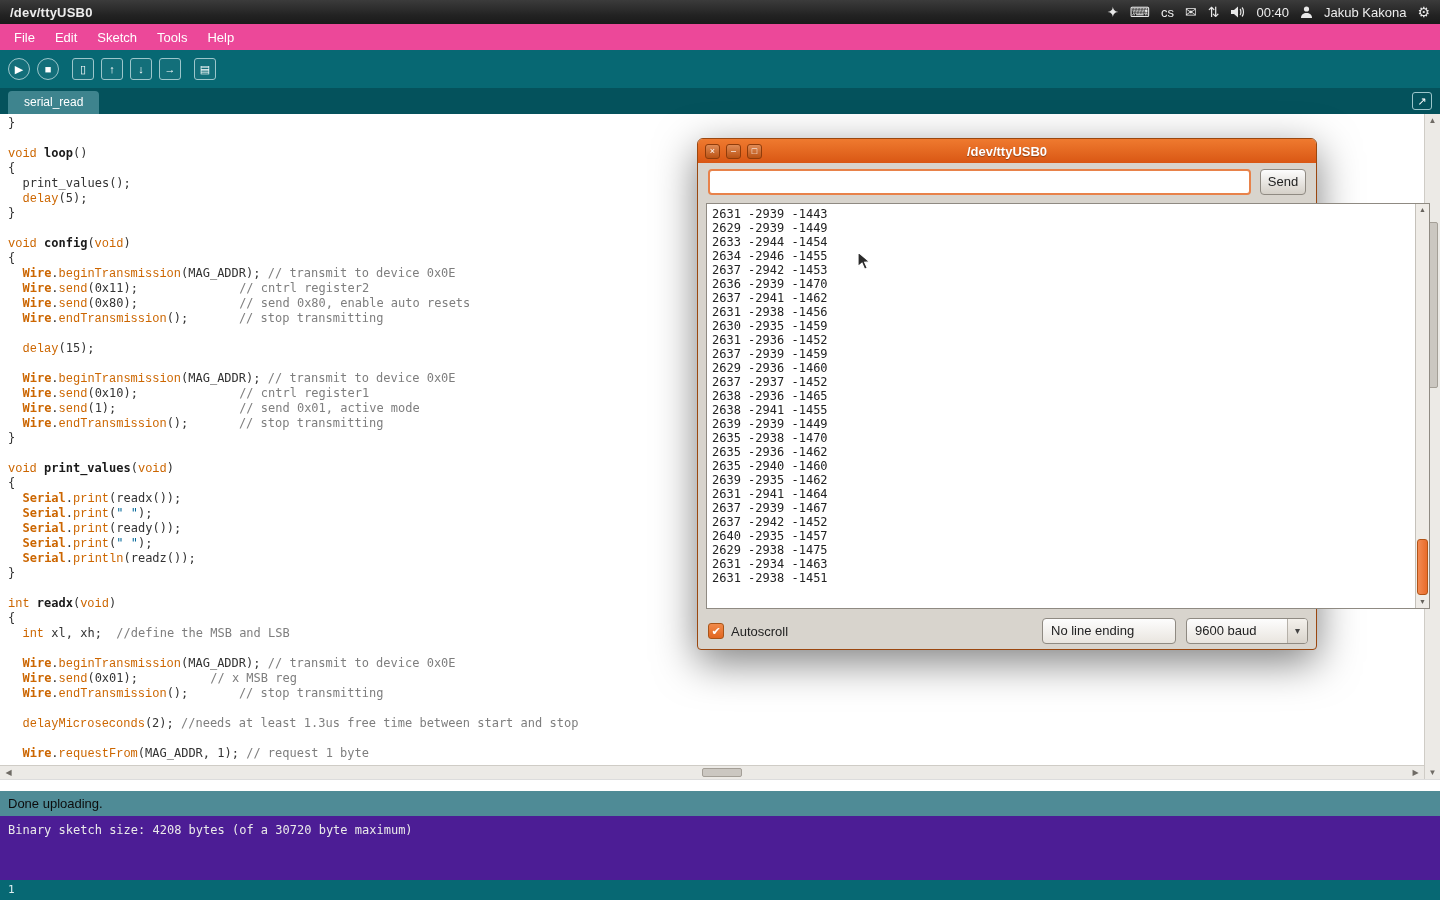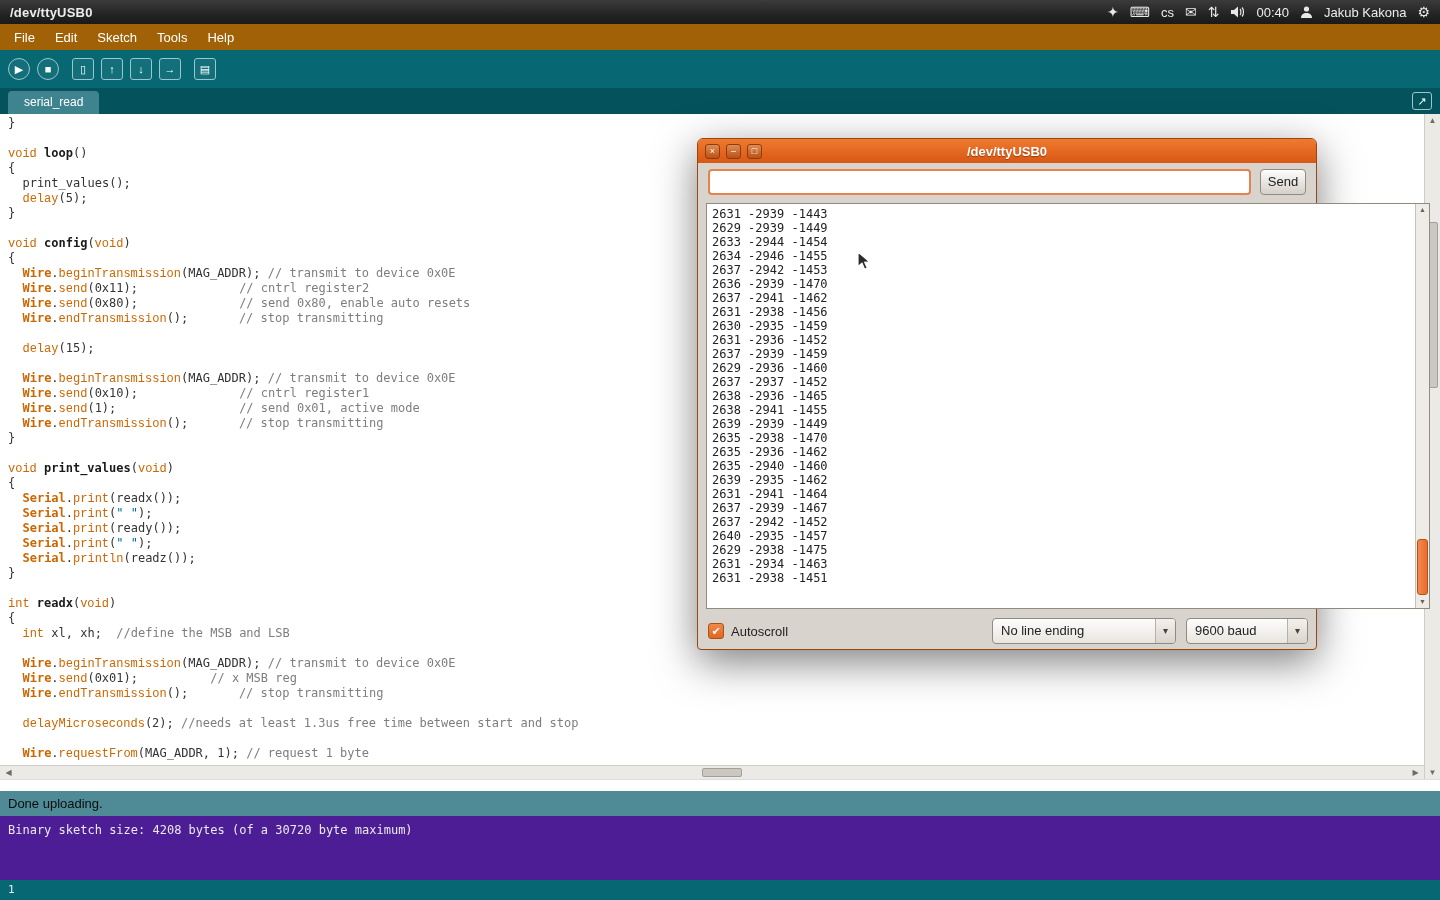--- a/index.html
+++ b/index.html
@@ -10,21 +10,21 @@
   .panel { position:absolute; top:0; left:0; right:0; height:24px;
            background:linear-gradient(#3b3b3b,#222 65%,#1a1a1a);
            color:#ededed; display:flex; align-items:center; padding:0 10px; font-size:13px; }
   .panel-title { font-weight:bold; letter-spacing:.2px; }
   .tray { margin-left:auto; display:flex; align-items:center; gap:11px; }
   .tray .g { font-size:14px; line-height:24px; color:#e8e8e8; }
   .tray .txt { font-size:13px; }
   .tray svg { display:block; }
 
   
-  .menubar { position:absolute; top:24px; left:0; right:0; height:26px; background:#a16207;
+  .menubar { position:absolute; top:24px; left:0; right:0; height:26px; background:#ec4899;
              display:flex; align-items:center; padding:0 4px; }
   .menu-item { color:#fff; font-size:13px; padding:4px 10px; cursor:default; }
 
   .toolbar { position:absolute; top:50px; left:0; right:0; height:38px; background:#076873;
              display:flex; align-items:center; padding:0 8px; gap:7px; }
   .tbtn { width:22px; height:22px; border:1px solid #9cc6cb; color:#fff; display:flex;
           align-items:center; justify-content:center; font-size:11px; background:rgba(255,255,255,.05); }
   .tbtn.round { border-radius:50%; }
   .tbtn.sq { border-radius:3px; }
   .tbtn.gap { margin-left:6px; }
@@ -103,21 +103,21 @@
                  display:flex; align-items:center; }
   .m-check { width:16px; height:16px; border-radius:3px; background:linear-gradient(#F08A4B,#E2661F);
              border:1px solid #a85418; color:#fff; font-size:11px; line-height:14px; text-align:center; }
   .m-check-label { margin-left:7px; font-size:13px; color:#222; }
   .spacer { flex:1; }
   .combo { display:flex; height:26px; border:1px solid #8f8a82; border-radius:4px; overflow:hidden;
            background:linear-gradient(#fdfdfd,#e9e5df); }
   .combo-text { flex:1; padding:0 8px; font-size:13px; line-height:24px; color:#222; white-space:nowrap; }
   .combo-arrow { width:20px; border-left:1px solid #b6b1a9; text-align:center; line-height:24px;
                  font-size:10px; color:#444; background:linear-gradient(#f4f1ec,#d9d4cc); }
-  .combo.c1 { width:184px; } .combo.c2 { width:122px; margin-left:10px; }
+  .combo.c1 { width:134px;flex-direction:column; } .combo.c2 { width:122px; margin-left:10px; }
 
   .cursor { position:absolute; left:857px; top:251px; z-index:9; }
 </style>
 </head>
 <body>
 
 <div class="panel">
   <span class="panel-title">/dev/ttyUSB0</span>
   <div class="tray">
     <span class="g">✦</span>

